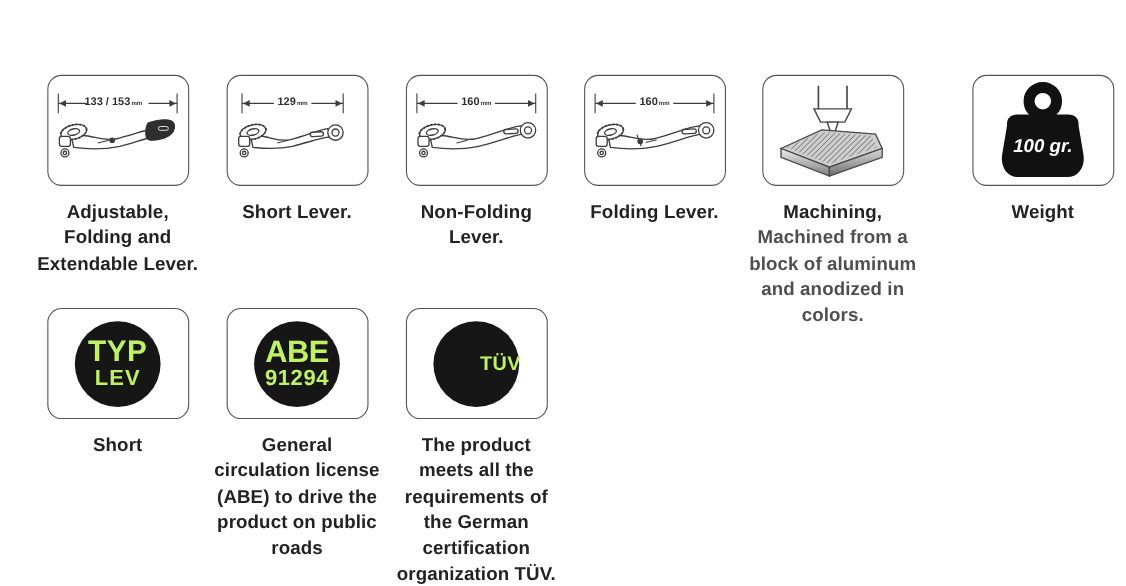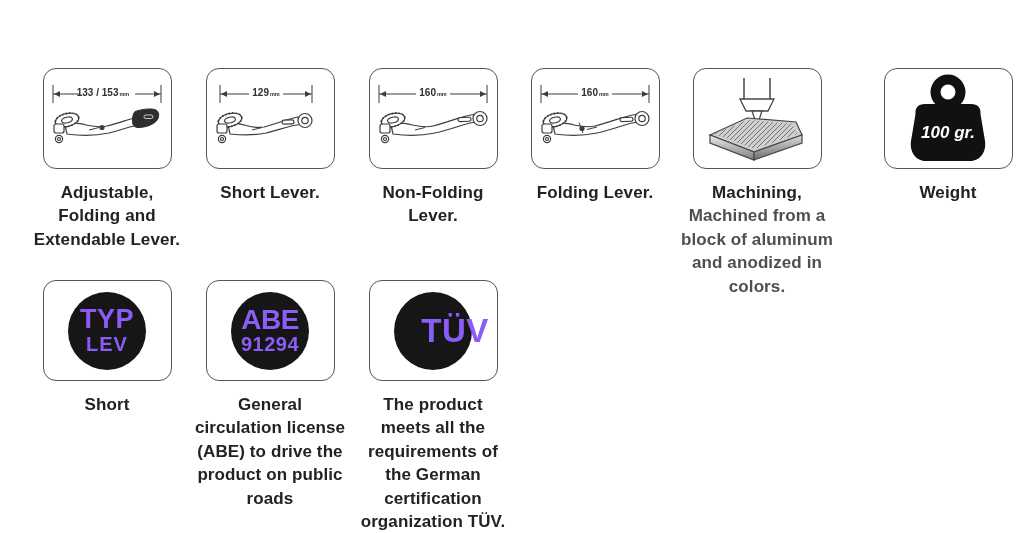--- a/index.html
+++ b/index.html
@@ -17,31 +17,31 @@
     width:152px;margin:12px auto 0 auto;text-align:center;
     font-size:17px;line-height:1.38;font-weight:700;color:#222222;letter-spacing:.1px;
   }
   .caption .sub{font-weight:700;color:#4f4f4f;}
   
   .r1{top:68px;}  .r2{top:280px;}
   .c1{left:25px;} .c2{left:188px;} .c3{left:351px;}
   .c4{left:513px;} .c5{left:675px;} .c6{left:866px;}
   
   .stamp{
-    width:78px;height:78px;border-radius:50%;background:#161616;color:#8b5cf6;
+    width:78px;height:78px;border-radius:50%;background:#161616;color:#bef264;
     display:flex;flex-direction:column;align-items:center;justify-content:center;
     line-height:0.95;
   }
   .stamp .l1{font-weight:700;letter-spacing:.5px;}
   .stamp .l2{font-weight:700;}
   .stamp-typ .l1{font-size:27px;}
   .stamp-typ .l2{font-size:20px;margin-top:2px;letter-spacing:1px;}
   .stamp-abe .l1{font-size:28px;letter-spacing:-.5px;}
   .stamp-abe .l2{font-size:20px;margin-top:1px;letter-spacing:.5px;}
-  .stamp-tuv .l1{font-size:33px;margin-left:44px;}
+  .stamp-tuv .l1{font-size:18px;margin-left:44px;}
   
   svg{display:block;}
   .la{stroke:#3d3d3d;fill:#ffffff;stroke-width:1.2;}
   .laline{stroke:#3d3d3d;fill:none;stroke-width:1;}
   .dimtxt{font:700 10px "Liberation Sans",sans-serif;fill:#2f2f2f;}
   .dimunit{font:700 5.5px "Liberation Sans",sans-serif;fill:#2f2f2f;}
   .wtxt{font:italic 700 17px "Liberation Sans",sans-serif;fill:#ffffff;}
 </style>
 </head>
 <body>

